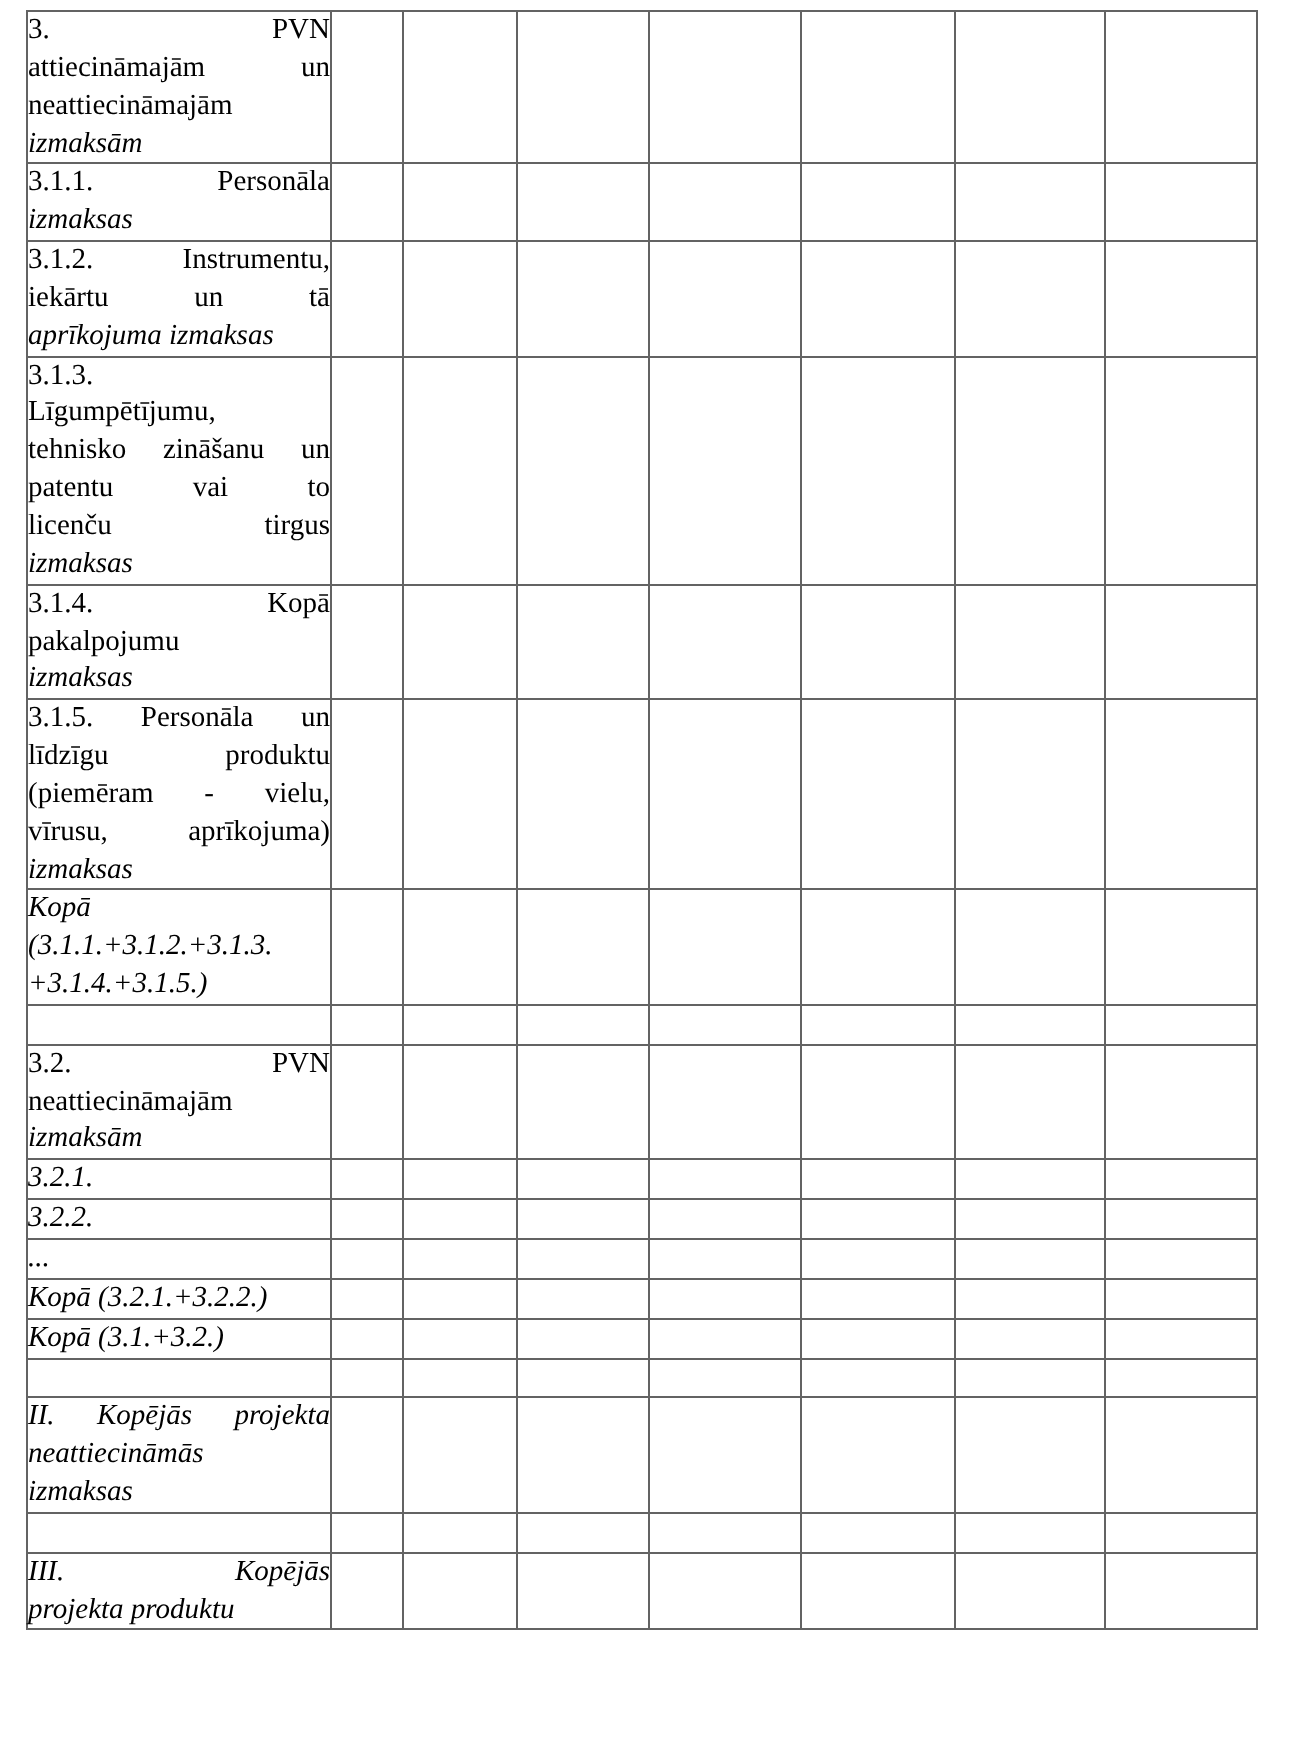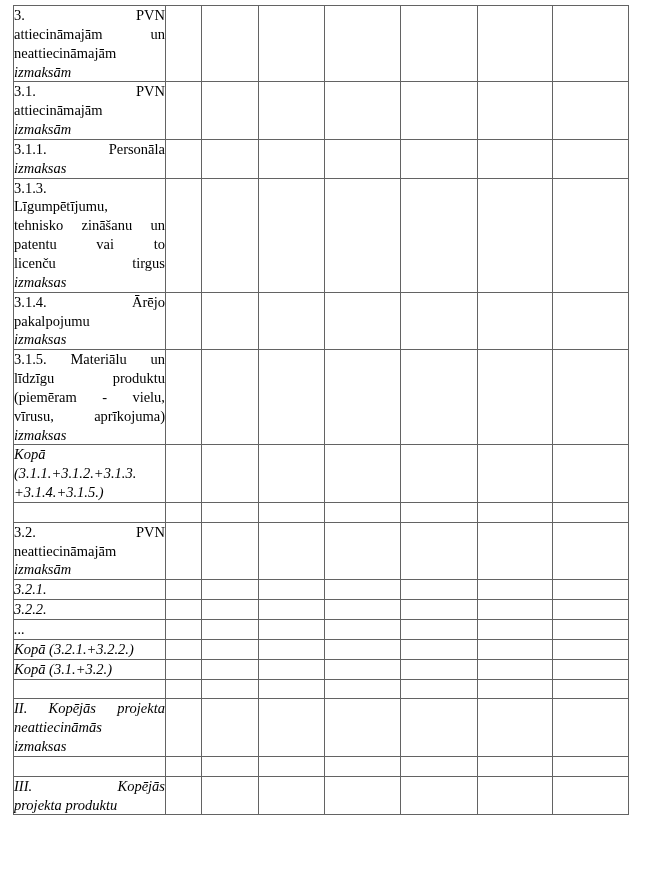--- a/index.html
+++ b/index.html
@@ -96,36 +96,36 @@
           <td>&nbsp;</td>
           <td>&nbsp;</td>
           <td>&nbsp;</td>
           <td>&nbsp;</td>
           <td>&nbsp;</td>
           <td>&nbsp;</td>
           <td>&nbsp;</td>
         </tr>
         <tr>
           <td class="label-cell">
-            <span class="jline">3.1.            PVN</span>
-            <span class="jline">attiecināmajām</span>
-            <span class="jline last">izmaksām</span>
-          </td>
-          <td>&nbsp;</td>
-          <td>&nbsp;</td>
-          <td>&nbsp;</td>
-          <td>&nbsp;</td>
-          <td>&nbsp;</td>
-          <td>&nbsp;</td>
-          <td>&nbsp;</td>
-        </tr>
-        <tr>
-          <td class="label-cell">
             <span class="jline">3.1.1.     Personāla</span>
             <span class="jline last">izmaksas</span>
+          </td>
+          <td>&nbsp;</td>
+          <td>&nbsp;</td>
+          <td>&nbsp;</td>
+          <td>&nbsp;</td>
+          <td>&nbsp;</td>
+          <td>&nbsp;</td>
+          <td>&nbsp;</td>
+        </tr>
+        <tr>
+          <td class="label-cell">
+            <span class="jline">3.1.2.  Instrumentu,</span>
+            <span class="jline">iekārtu     un     tā</span>
+            <span class="jline last">aprīkojuma izmaksas</span>
           </td>
           <td>&nbsp;</td>
           <td>&nbsp;</td>
           <td>&nbsp;</td>
           <td>&nbsp;</td>
           <td>&nbsp;</td>
           <td>&nbsp;</td>
           <td>&nbsp;</td>
         </tr>
         <tr>
@@ -140,35 +140,35 @@
           <td>&nbsp;</td>
           <td>&nbsp;</td>
           <td>&nbsp;</td>
           <td>&nbsp;</td>
           <td>&nbsp;</td>
           <td>&nbsp;</td>
           <td>&nbsp;</td>
         </tr>
         <tr>
           <td class="label-cell">
-            <span class="jline">3.1.4.         Ārējo</span>
+            <span class="jline">3.1.4.         Kopā</span>
             <span class="jline">pakalpojumu</span>
             <span class="jline last">izmaksas</span>
           </td>
           <td>&nbsp;</td>
           <td>&nbsp;</td>
           <td>&nbsp;</td>
           <td>&nbsp;</td>
           <td>&nbsp;</td>
           <td>&nbsp;</td>
           <td>&nbsp;</td>
         </tr>
         <tr>
           <td class="label-cell">
-            <span class="jline">3.1.5.  Materiālu  un</span>
+            <span class="jline">3.1.5.  Personāla  un</span>
             <span class="jline">līdzīgu      produktu</span>
             <span class="jline">(piemēram  -   vielu,</span>
             <span class="jline">vīrusu,      aprīkojuma)</span>
             <span class="jline last">izmaksas</span>
           </td>
           <td>&nbsp;</td>
           <td>&nbsp;</td>
           <td>&nbsp;</td>
           <td>&nbsp;</td>
           <td>&nbsp;</td>

